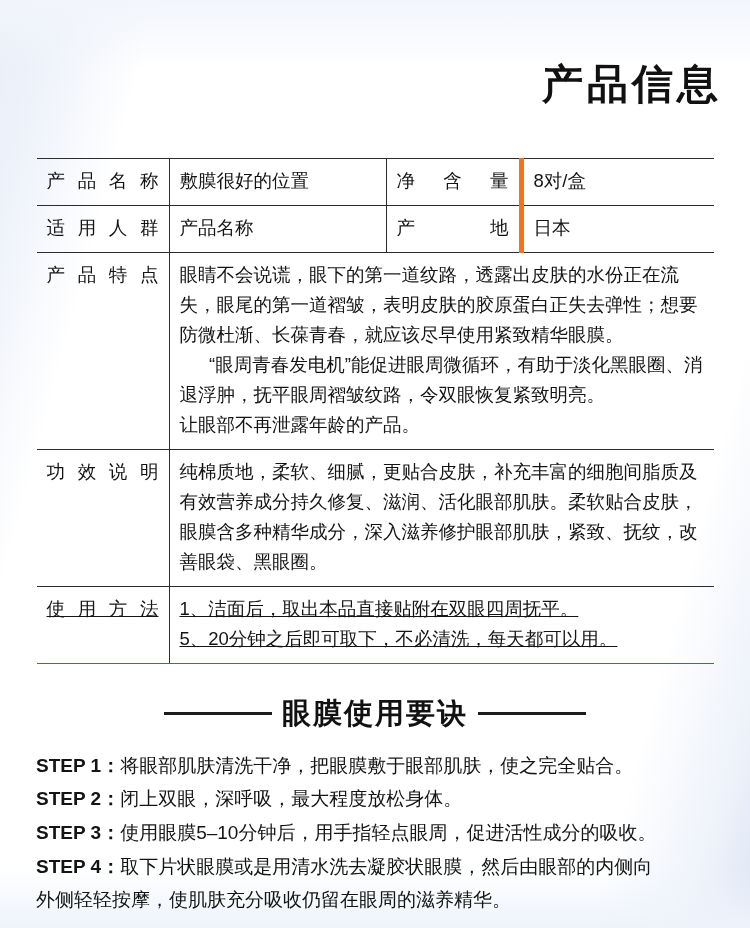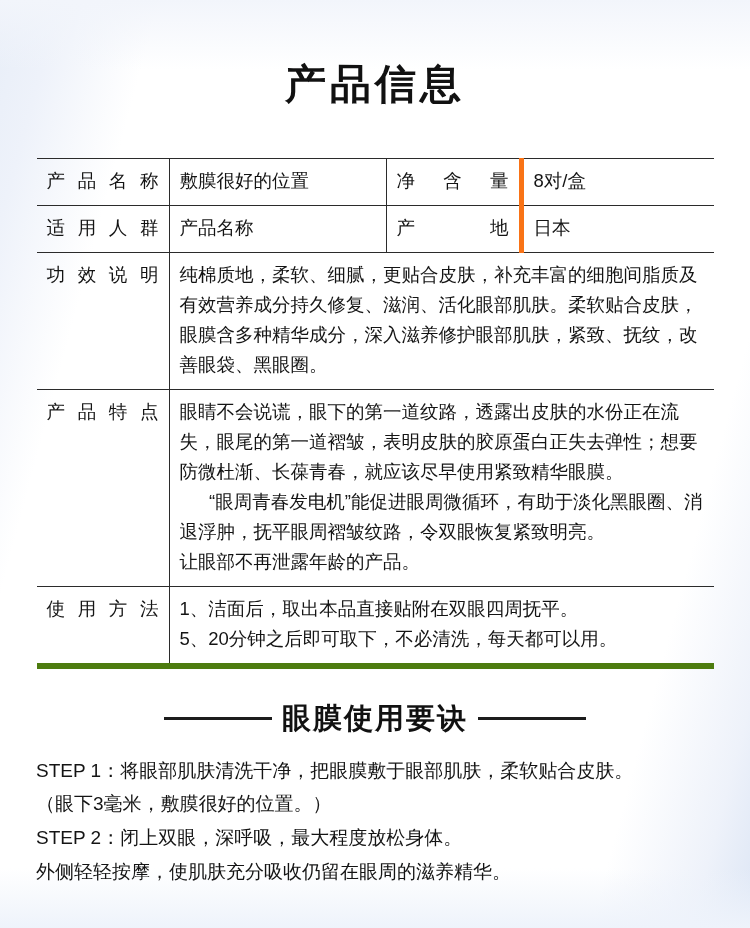--- a/index.html
+++ b/index.html
@@ -35,21 +35,21 @@
     position: relative;
     z-index: 1;
   }
 
   
   .info-panel {
     margin: 0 28px;
     padding-top: 20px;
   }
   .info-title {
-    text-align: center;
+    text-align: right;
     font-size: 41px;
     font-weight: 700;
     letter-spacing: 4px;
     color: #111;
     padding: 10px 0 18px 0;
   }
   table.spec {
     border-collapse: collapse;
     width: 656px;
     margin: 0 auto;
@@ -58,21 +58,21 @@
   table.spec td {
     border-top: 1px solid #2b2b2b;
     border-bottom: 1px solid #2b2b2b;
     padding: 7px 10px 9px 10px;
     vertical-align: top;
     font-size: 18.5px;
     line-height: 1.62;
     color: #141414;
   }
   table.spec tr td { border-bottom: none; }
-  table.spec tr:last-child td { border-bottom: 6px solid #4d7c0f; }
+  table.spec tr:last-child td { border-bottom: 1px solid #4d7c0f; text-decoration: underline; }
 
   td.lbl {
     width: 112px;
     text-align: justify;
     text-align-last: justify;
     white-space: nowrap;
     font-size: 18.5px;
     border-right: 1px solid #2b2b2b;
     padding-right: 12px;
   }
@@ -124,21 +124,21 @@
   .steps-body {
     padding: 6px 8px 0 8px;
     font-size: 19px;
     line-height: 1.72;
     color: #141414;
   }
   .step-line {
     margin: 0 0 1px 0;
   }
   .step-line .sname {
-    font-weight: 400;
+    font-weight: 700;
   }
   .step-cont {
     margin: 0 0 1px 0;
   }
 </style>
 </head>
 <body>
 
 <div class="page-bg"></div>
 
@@ -155,60 +155,65 @@
         <td class="lbl second">净含量</td>
         <td class="val last">8对/盒</td>
       </tr>
       <tr>
         <td class="lbl">适用人群</td>
         <td class="val half">产品名称</td>
         <td class="lbl second">产　地</td>
         <td class="val last">日本</td>
       </tr>
       <tr>
-        <td class="lbl">功效说明</td>
-        <td class="val" colspan="3">
-          <p class="para">纯棉质地，柔软、细腻，更贴合皮肤，补充丰富的细胞间脂质及有效营养成分持久修复、滋润、活化眼部肌肤。柔软贴合皮肤，眼膜含多种精华成分，深入滋养修护眼部肌肤，紧致、抚纹，改善眼袋、黑眼圈。</p>
-        </td>
-      </tr>
-      <tr>
         <td class="lbl">产品特点</td>
         <td class="val" colspan="3">
           <p class="para">眼睛不会说谎，眼下的第一道纹路，透露出皮肤的水份正在流失，眼尾的第一道褶皱，表明皮肤的胶原蛋白正失去弹性；想要防微杜渐、长葆青春，就应该尽早使用紧致精华眼膜。</p>
           <p class="para ind">“眼周青春发电机”能促进眼周微循环，有助于淡化黑眼圈、消退浮肿，抚平眼周褶皱纹路，令双眼恢复紧致明亮。</p>
           <p class="para">让眼部不再泄露年龄的产品。</p>
         </td>
       </tr>
       <tr>
+        <td class="lbl">功效说明</td>
+        <td class="val" colspan="3">
+          <p class="para">纯棉质地，柔软、细腻，更贴合皮肤，补充丰富的细胞间脂质及有效营养成分持久修复、滋润、活化眼部肌肤。柔软贴合皮肤，眼膜含多种精华成分，深入滋养修护眼部肌肤，紧致、抚纹，改善眼袋、黑眼圈。</p>
+        </td>
+      </tr>
+      <tr>
         <td class="lbl">使用方法</td>
         <td class="val" colspan="3">
           <p class="para">1、洁面后，取出本品直接贴附在双眼四周抚平。</p>
           <p class="para">5、20分钟之后即可取下，不必清洗，每天都可以用。</p>
         </td>
       </tr>
     </tbody>
       </table>
   </section>
 
   <section class="steps-wrap">
     <div class="steps-head">
       <span class="rule"></span>
       <span class="steps-title">眼膜使用要诀</span>
       <span class="rule"></span>
     </div>
 
     <div class="steps-body">
       <p class="step-line">
-        <span class="sname">STEP 1：</span><span>将眼部肌肤清洗干净，把眼膜敷于眼部肌肤，柔软贴合皮肤。</span>
-      </p>
-      <p class="step-cont">（眼下3毫米，敷膜很好的位置。）</p>
+        <span class="sname">STEP 1：</span><span>将眼部肌肤清洗干净，把眼膜敷于眼部肌肤，使之完全贴合。</span>
+      </p>
 
       <p class="step-line">
         <span class="sname">STEP 2：</span><span>闭上双眼，深呼吸，最大程度放松身体。</span>
       </p>
 
-
+      <p class="step-line">
+        <span class="sname">STEP 3：</span><span>使用眼膜5–10分钟后，用手指轻点眼周，促进活性成分的吸收。</span>
+      </p>
+
+      <p class="step-line">
+        <span class="sname">STEP 4：</span><span>取下片状眼膜或是用清水洗去凝胶状眼膜，然后由眼部的内侧向</span>
+      </p>
       <p class="step-cont">外侧轻轻按摩，使肌肤充分吸收仍留在眼周的滋养精华。</p>
 
     </div>
   </section>
 
 </div>
 
 </body></html>

